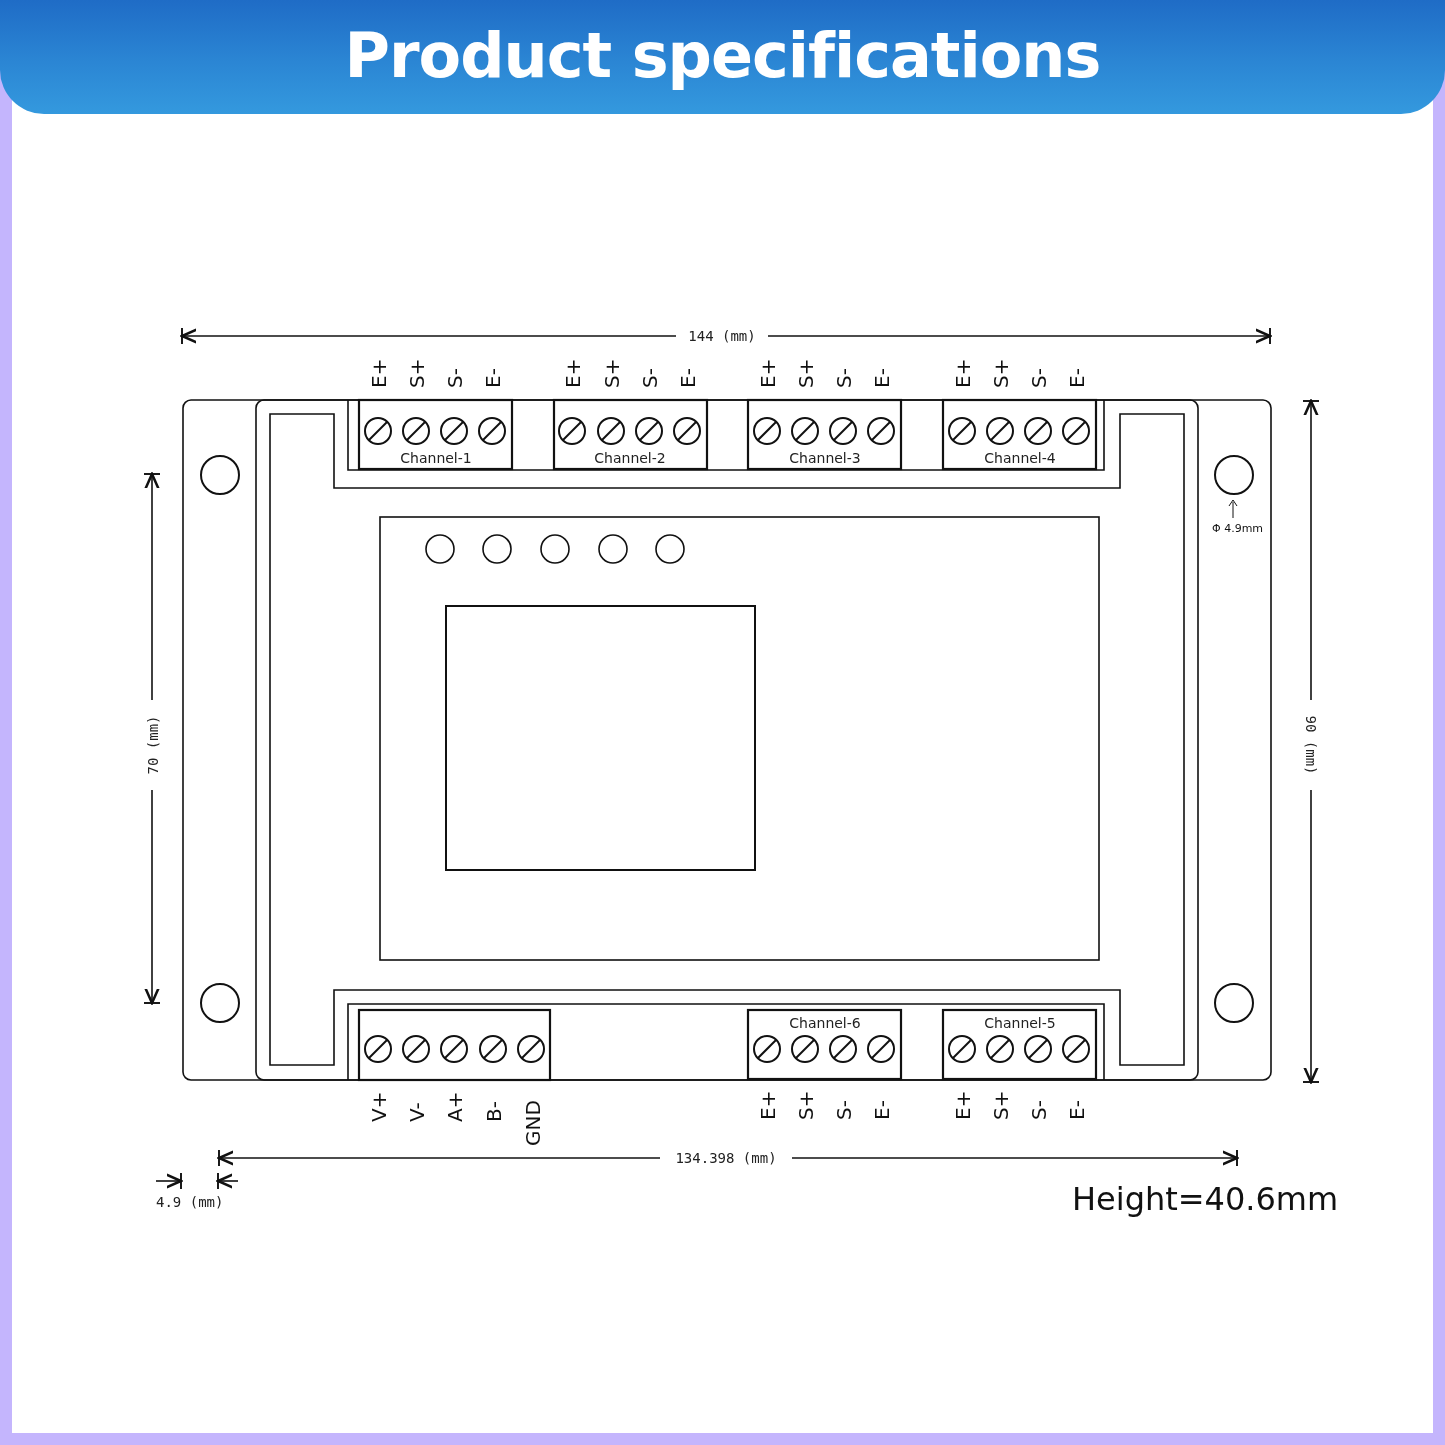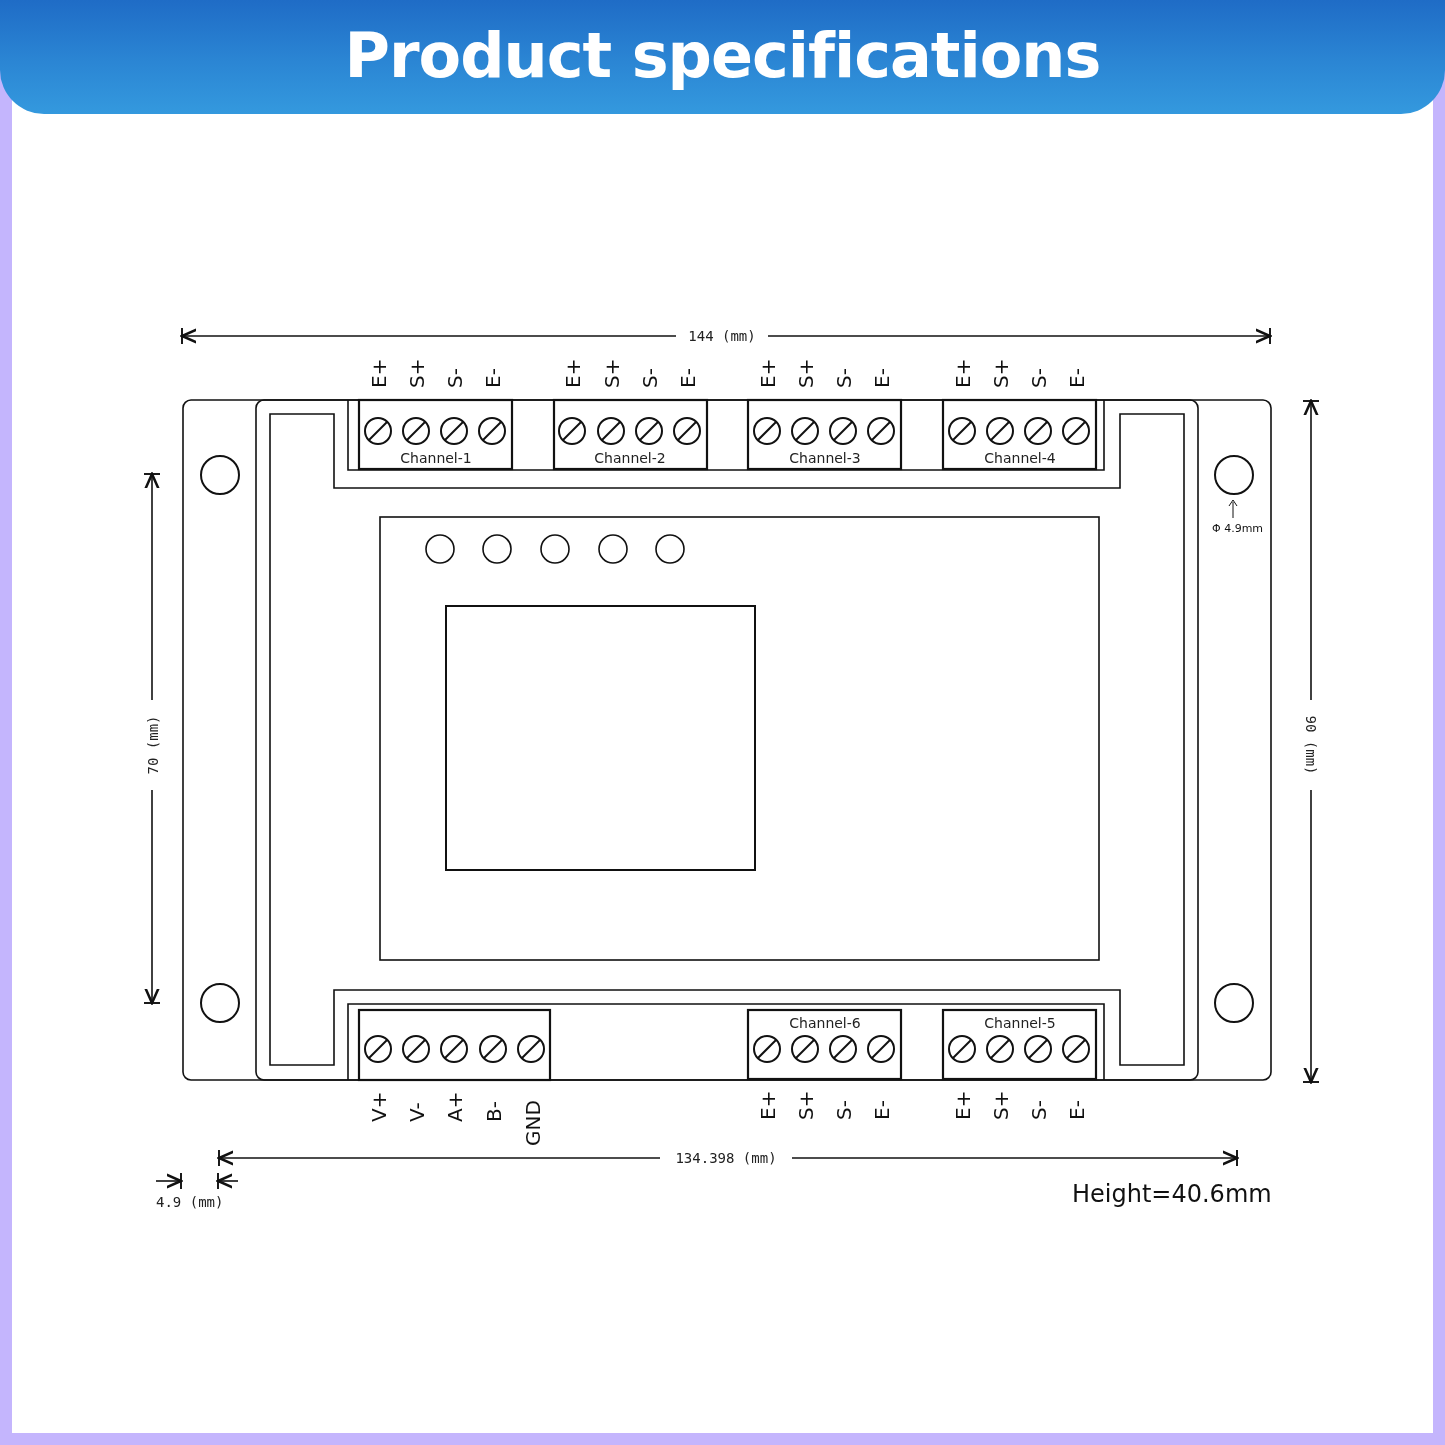--- a/index.html
+++ b/index.html
@@ -10,21 +10,21 @@
     border-radius:0 0 44px 44px; }
   .banner-title { position:absolute; left:0; top:18px; width:1445px; text-align:center;
     color:#ffffff; font-family:"DejaVu Sans", sans-serif; font-weight:bold; font-size:62px;
     letter-spacing:-1px; line-height:76px; }
   svg { position:absolute; left:0; top:0; }
   .dim { font-family:"DejaVu Sans Mono", monospace; font-size:14px; fill:#222; }
   .ch { font-family:"DejaVu Sans", sans-serif; font-size:14px; fill:#222; }
   .pin { font-family:"DejaVu Sans", sans-serif; font-size:20px; fill:#111; }
   .note { font-family:"DejaVu Sans", sans-serif; font-size:11px; fill:#111; }
   .height { position:absolute; left:1072px; top:1180px; font-family:"DejaVu Sans", sans-serif;
-    font-size:24px; color:#111; }
+    font-size:32px; color:#111; }
 </style>
 </head>
 <body>
 
 <div class="page">
   <div class="inner"></div>
   <div class="banner">
     <div class="banner-title">Product specifications</div>
   </div>
 

